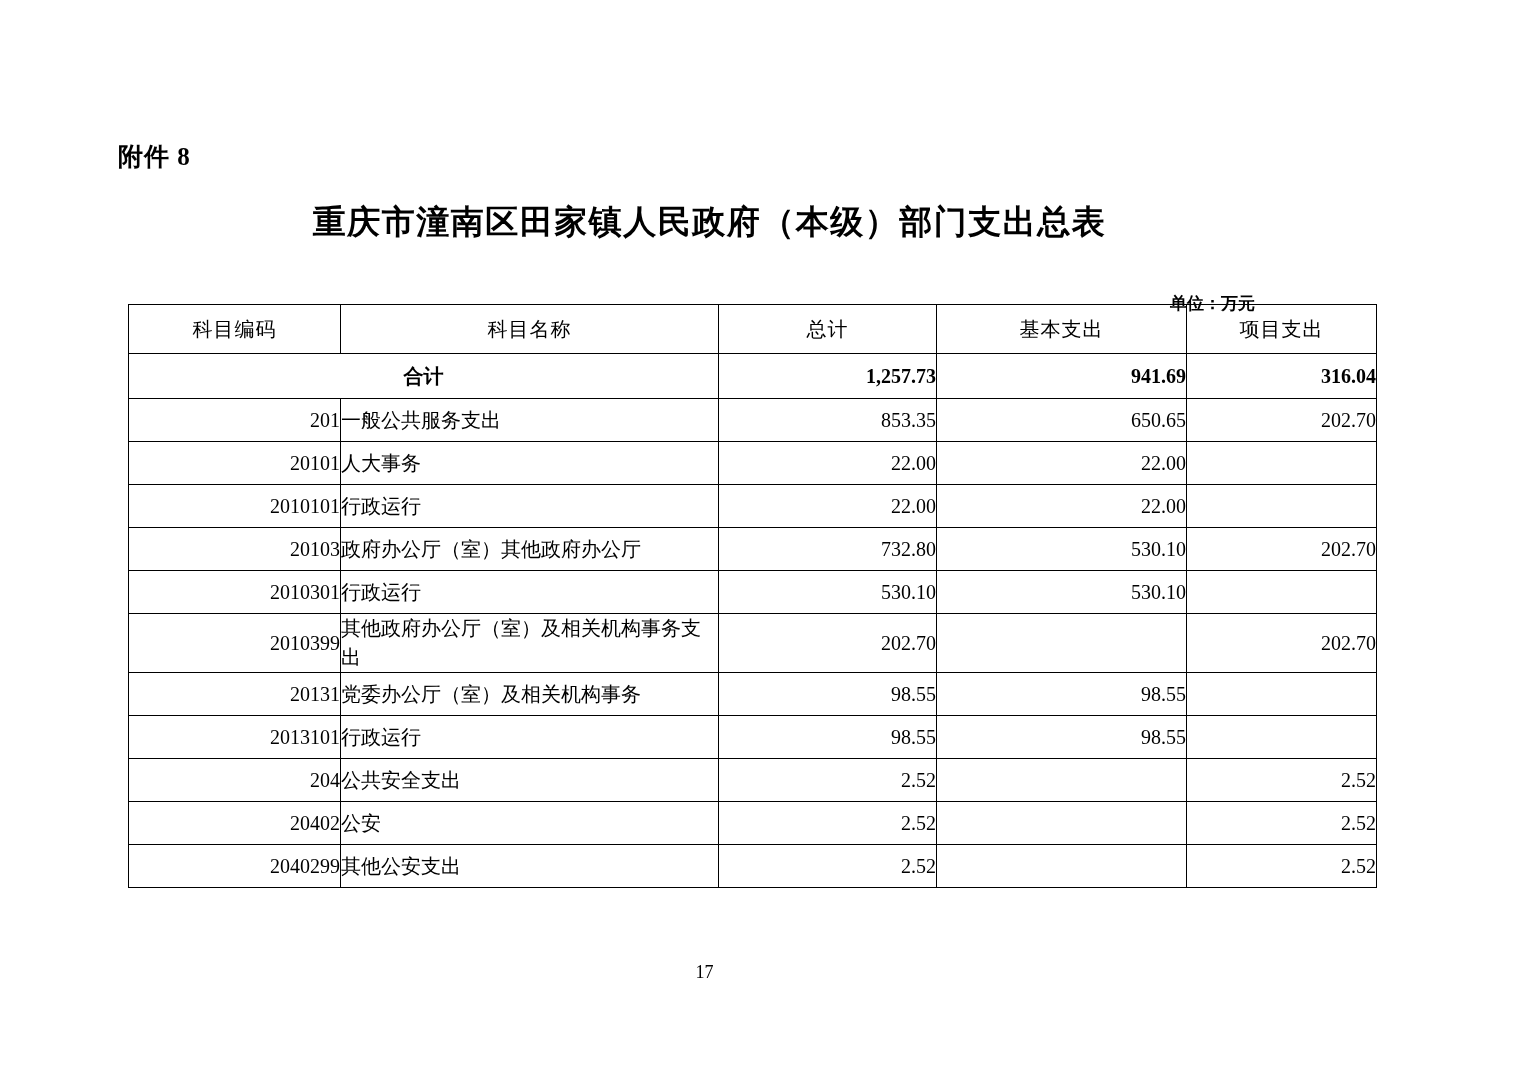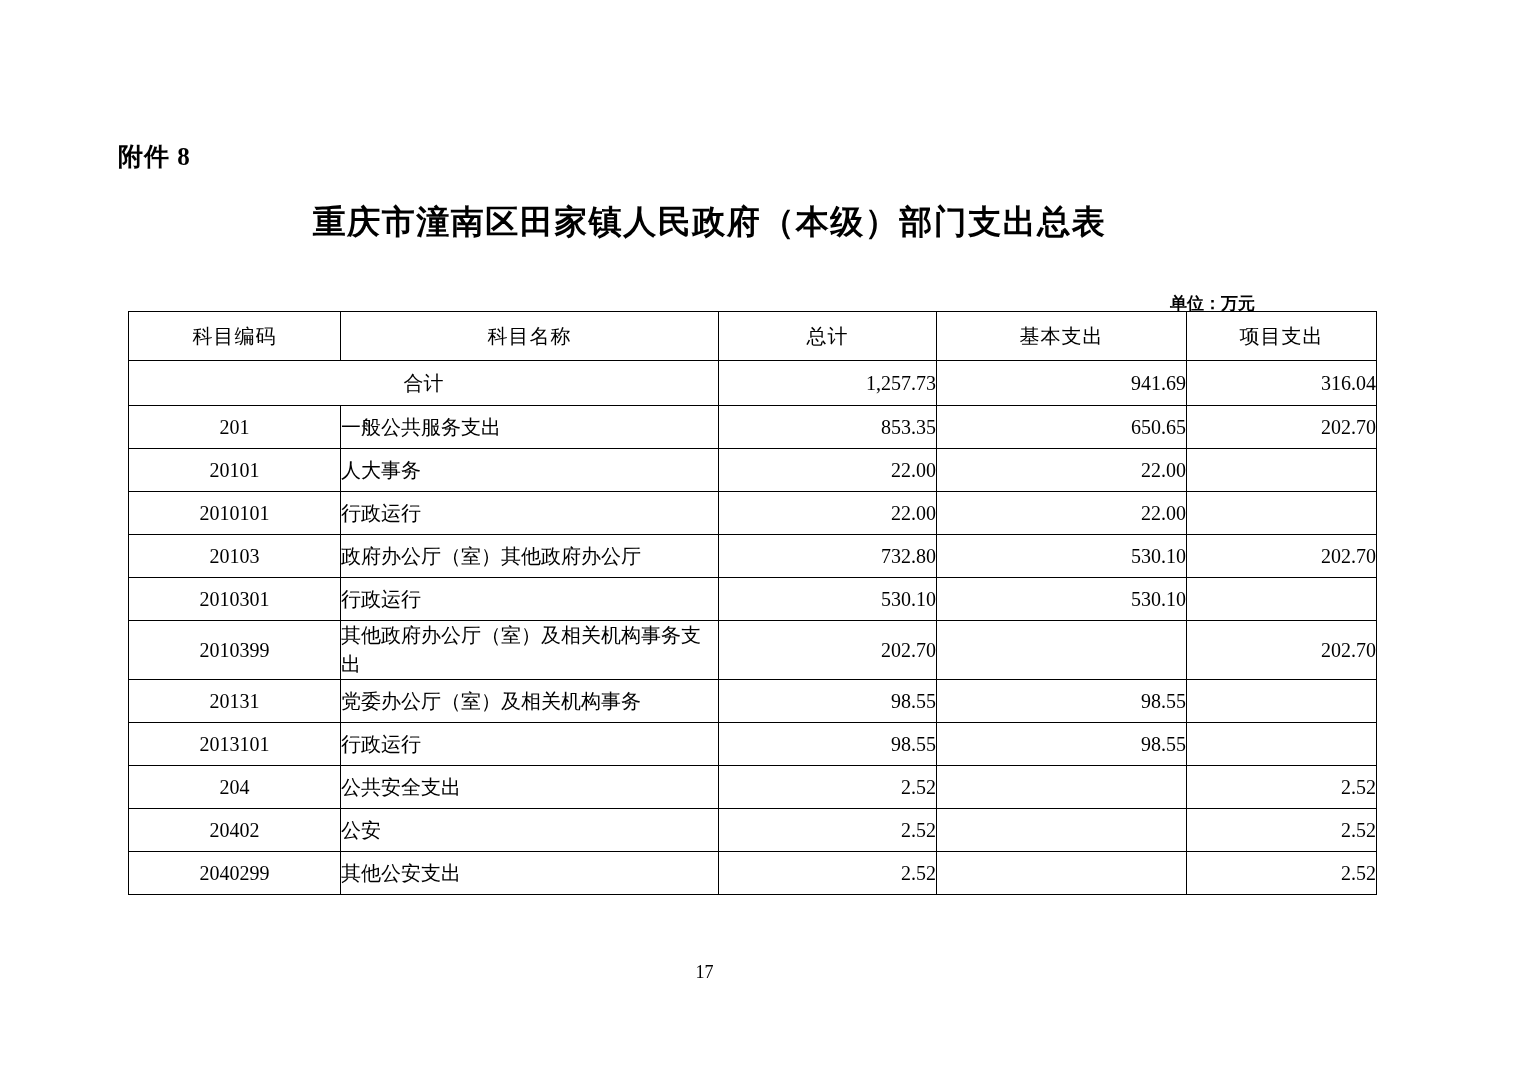--- a/index.html
+++ b/index.html
@@ -43,62 +43,62 @@
   .unit-note {
     position: absolute;
     right: 148px;
     top: 292px;
     font-size: 17px;
     font-weight: bold;
   }
   table.budget {
     position: absolute;
     left: 128px;
-    top: 311px;
+    top: 304px;
     width: 1248px;
     border-collapse: collapse;
     table-layout: fixed;
   }
   table.budget td, table.budget th {
     border: 1.6px solid #000000;
     padding: 0;
     font-size: 20px;
     font-weight: normal;
     vertical-align: middle;
   }
   th.hd {
     text-align: center;
     font-weight: bold;
     font-size: 23px;
     height: 48px;
     letter-spacing: 1px;
   }
   td.code {
-    text-align: center;
+    text-align: right;
     height: 42px;
     font-size: 20px;
   }
   td.name {
     text-align: left;
     height: 42px;
     font-size: 20px;
   }
   td.num {
     text-align: right;
     padding-right: 12px;
     height: 42px;
     font-size: 20px;
   }
   td.total-label {
     text-align: center;
     font-weight: bold;
     font-size: 21px;
   }
   tr.total-row td {
-    font-weight: normal;
+    font-weight: bold;
     height: 44px;
   }
   .ind0 { padding-left: 12px; }
   .ind1 { padding-left: 26px; }
   .ind2 { padding-left: 40px; }
   .nind0 { padding-left: 18px; }
   .nind1 { padding-left: 42px; }
   .nind2 { padding-left: 62px; }
   .tall { height: 62px; }
   .taller { height: 70px; }

